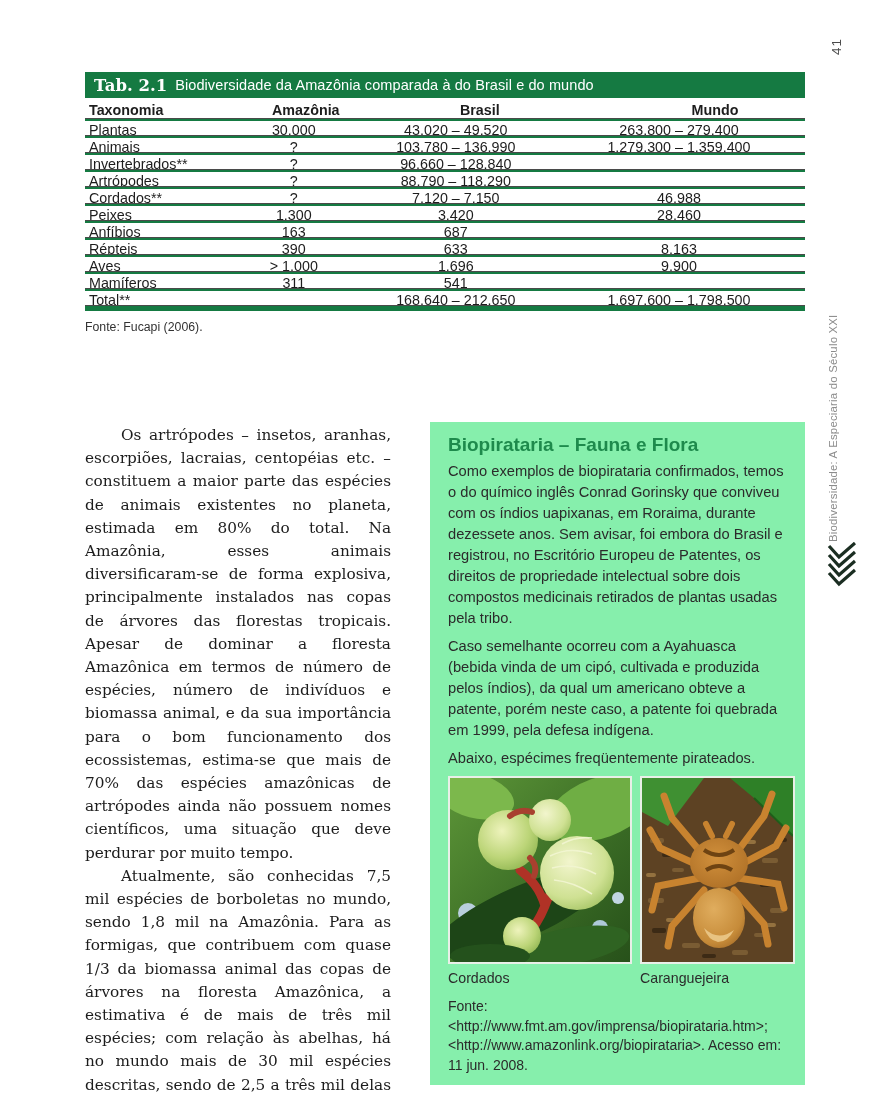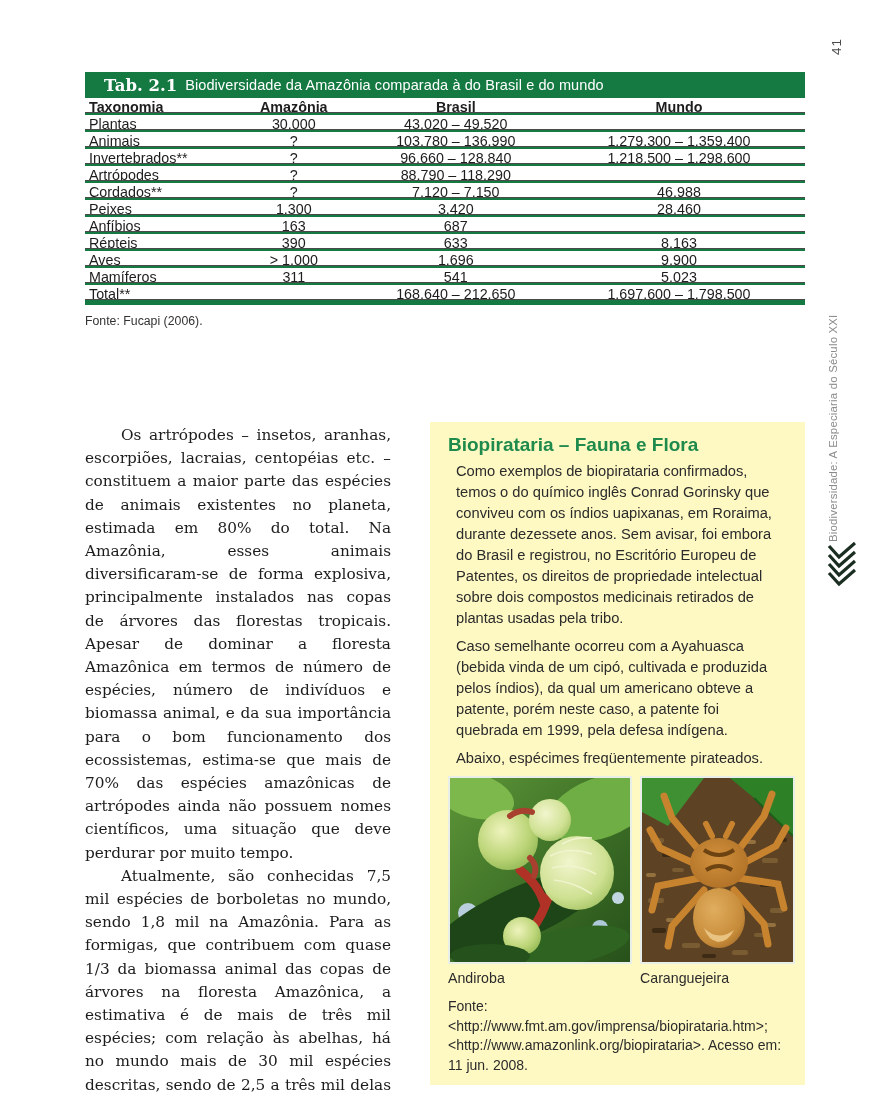--- a/index.html
+++ b/index.html
@@ -1,44 +1,44 @@
 <!DOCTYPE html>
 <html lang="pt"><head>
 <meta charset="utf-8">
 <style>
   html,body{margin:0;padding:0;background:#ffffff;}
   #page{position:relative;width:890px;height:1098px;background:#ffffff;overflow:hidden;
         font-family:"Liberation Sans",sans-serif;}
 
   
   .tbl{position:absolute;left:85px;top:72px;width:720px;}
-  .tbl-bar{background:#157a42;color:#fff;height:26px;display:flex;align-items:center;padding-left:19px;}
+  .tbl-bar{background:#157a42;color:#fff;height:26px;display:flex;align-items:center;padding-left:9px;}
   .tbl-tag{font-family:"DejaVu Serif",serif;font-weight:bold;font-size:16.5px;margin-right:8px;}
   .tbl-title{font-size:14.5px;letter-spacing:.1px;}
   .trow{display:grid;grid-template-columns:20% 18% 27% 35%;align-items:center;position:relative;height:17px;}
   .trow::after{content:"";position:absolute;left:0;right:0;bottom:0;height:3px;
                background:linear-gradient(#4a4a4a 1px,#157a42 1px);}
-  .thead-row{height:17px;font-weight:bold;font-size:15px;color:#101010;}
+  .thead-row{height:23px;font-weight:bold;font-size:15px;color:#101010;gap:12px;}
   .tc{font-size:14.3px;color:#1d1d1d;}
   .c-tax{text-align:left;padding-left:4px;}
   .c-num{text-align:center;}
   .tbl-endline{height:3.5px;background:#157a42;margin-top:-1px;}
   .tbl-src{margin-top:9px;font-size:12.3px;color:#333;}
 
   
   .article{position:absolute;left:85px;top:424px;width:306px;
            font-family:"DejaVu Serif",serif;font-size:15.3px;line-height:23.2px;
            color:#1c1c1c;text-align:justify;}
   .article p{margin:0;text-indent:36px;}
 
   
   .sidebox{position:absolute;left:430px;top:422px;width:375px;min-height:628px;
-           background:#fef9c3;box-sizing:border-box;padding:12px 18px 10px;}
+           background:#86efac;box-sizing:border-box;padding:12px 18px 10px;}
   .sidebox h2{margin:0 0 5px;font-size:19px;color:#1e8a4c;font-weight:bold;}
-  .sidebox p{margin:0 8px 7px;font-size:14.7px;line-height:21px;color:#2b2b2b;}
+  .sidebox p{margin:0 0 7px;font-size:14.7px;line-height:21px;color:#2b2b2b;}
   .photos{display:flex;gap:8px;margin-top:3px;}
   .photo{border:2px solid #e9efe8;box-sizing:content-box;line-height:0;}
   .captions{display:flex;margin-top:6px;}
   .cap{font-size:14.2px;color:#2b2b2b;}
   .cap-left{width:192px;}
   .box-src{margin-top:11px;font-size:14px;line-height:19.5px;color:#2b2b2b;overflow-wrap:anywhere;}
 
   
   .vnum{position:absolute;left:829px;top:38px;writing-mode:vertical-rl;transform:rotate(180deg);
         font-size:13.5px;color:#4a4a4a;letter-spacing:1px;}
@@ -60,32 +60,32 @@
       <div class="tc c-tax">Taxonomia</div>
       <div class="tc c-num">Amazônia</div>
       <div class="tc c-num">Brasil</div>
       <div class="tc c-num">Mundo</div>
     </div>
 
     <div class="trow">
         <div class="tc c-tax">Plantas</div>
         <div class="tc c-num">30.000</div>
         <div class="tc c-num">43.020 – 49.520</div>
+        <div class="tc c-num">263.800 – 279.400</div>
       </div>
       <div class="trow">
         <div class="tc c-tax">Animais</div>
         <div class="tc c-num">?</div>
         <div class="tc c-num">103.780 – 136.990</div>
         <div class="tc c-num">1.279.300 – 1.359.400</div>
       </div>
       <div class="trow">
         <div class="tc c-tax">Invertebrados**</div>
         <div class="tc c-num">?</div>
         <div class="tc c-num">96.660 – 128.840</div>
-        <div class="tc c-num">1.218.500 – 1.298.600</div>
       </div>
       <div class="trow">
         <div class="tc c-tax">Artrópodes</div>
         <div class="tc c-num">?</div>
         <div class="tc c-num">88.790 – 118.290</div>
       </div>
       <div class="trow">
         <div class="tc c-tax">Cordados**</div>
         <div class="tc c-num">?</div>
         <div class="tc c-num">7.120 – 7.150</div>
@@ -111,21 +111,20 @@
       <div class="trow">
         <div class="tc c-tax">Aves</div>
         <div class="tc c-num">&gt; 1.000</div>
         <div class="tc c-num">1.696</div>
         <div class="tc c-num">9.900</div>
       </div>
       <div class="trow">
         <div class="tc c-tax">Mamíferos</div>
         <div class="tc c-num">311</div>
         <div class="tc c-num">541</div>
-        <div class="tc c-num">5.023</div>
       </div>
       <div class="trow">
         <div class="tc c-tax">Total**</div>
         <div class="tc c-num"></div>
         <div class="tc c-num">168.640 – 212.650</div>
         <div class="tc c-num">1.697.600 – 1.798.500</div>
       </div>
 
     <div class="tbl-endline"></div>
     <div class="tbl-src">Fonte: Fucapi (2006).</div>
@@ -235,21 +234,21 @@
           <ellipse cx="77" cy="85" rx="29" ry="25" fill="url(#ceph)"></ellipse>
           <path d="M62 72 q15 10 30 0 M64 92 q13 -8 26 0" stroke="#6e4312" stroke-width="4" fill="none"></path>
           <ellipse cx="77" cy="140" rx="26" ry="30" fill="url(#abd)"></ellipse>
           <path d="M62 150 q14 14 30 2 q-6 12 -16 12 q-10 -2 -14 -14Z" fill="#e8c382"></path>
           <path d="M70 58 l-6 -12 M84 58 l6 -12" stroke="#c8832f" stroke-width="6" stroke-linecap="round"></path>
         </svg>
       </div>
     </div>
 
     <div class="captions">
-      <span class="cap cap-left">Andiroba</span>
+      <span class="cap cap-left">Cordados</span>
       <span class="cap">Caranguejeira</span>
     </div>
 
     <div class="box-src">Fonte: &lt;http://www.fmt.am.gov/imprensa/biopirataria.htm&gt;; &lt;http://www.amazonlink.org/biopirataria&gt;. Acesso em: 11 jun. 2008.</div>
   </div>
 
   <div class="vnum">41</div>
   <div class="vtitle">Biodiversidade: A Especiaria do Século XXI</div>
   <svg class="chevrons" viewBox="0 0 30 46" xmlns="http://www.w3.org/2000/svg">
     <g stroke="#1b2e22" stroke-width="3.2" fill="none">

